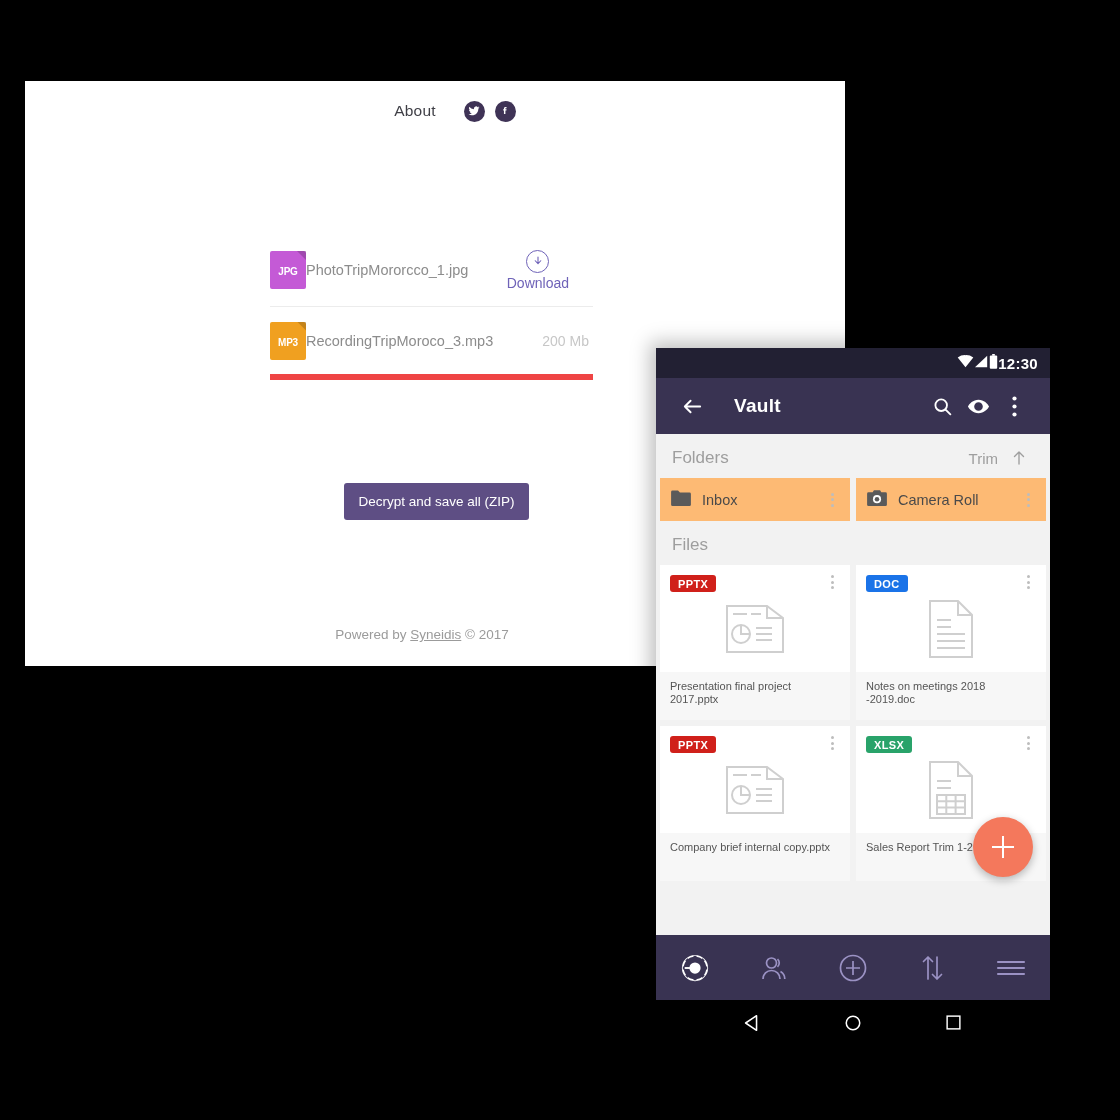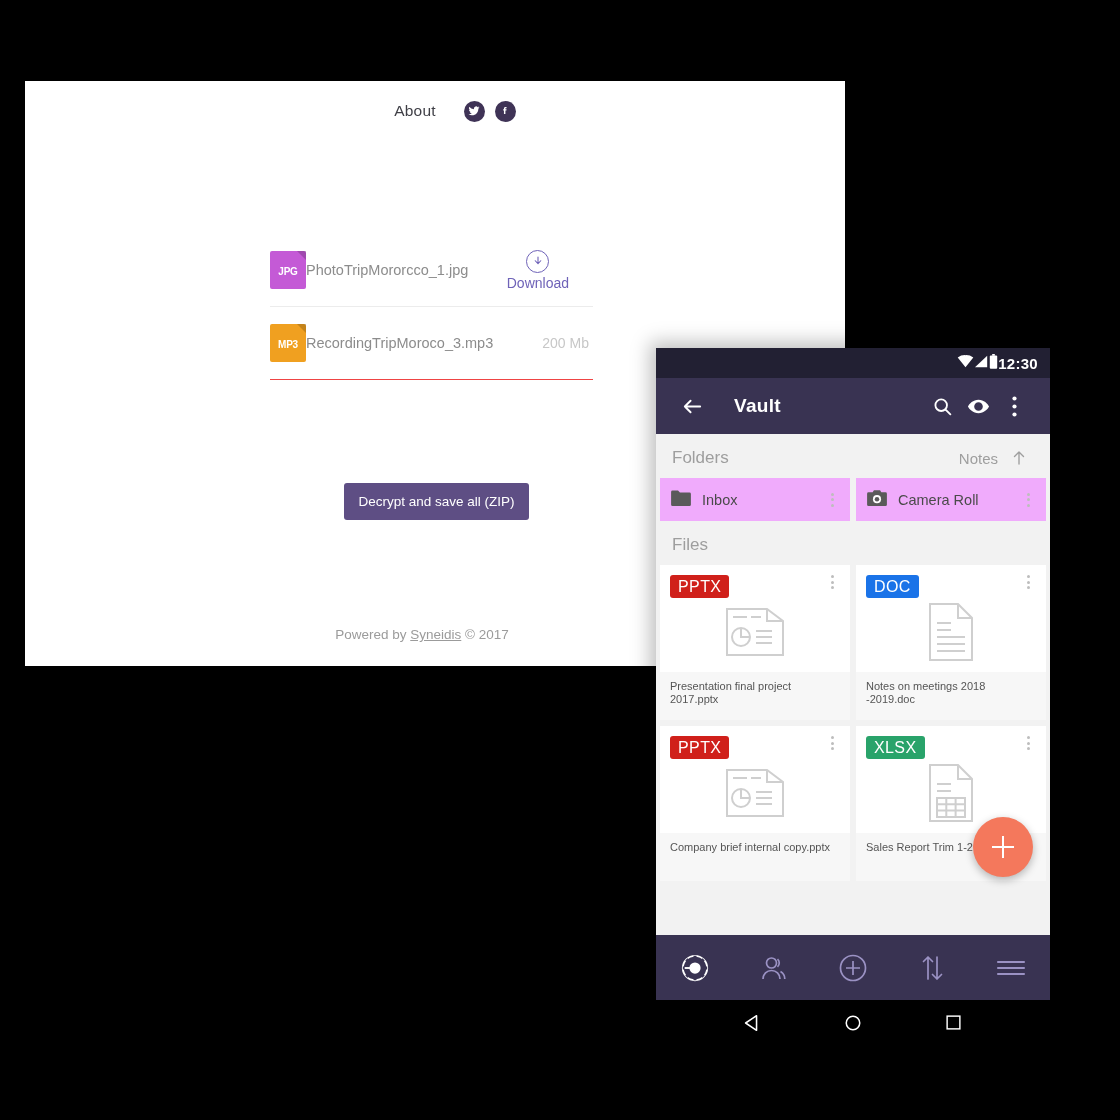--- a/index.html
+++ b/index.html
@@ -48,21 +48,21 @@
     width: 323px;
   }
   .file-row {
     position: relative;
     height: 73px;
     display: flex;
     align-items: center;
     border-bottom: 1px solid #ececec;
   }
   .file-row.first { border-top: none; }
-  .file-row:last-child { border-bottom: 1px solid #ef4444; }
+  .file-row:last-child { border-bottom: 6px solid #ef4444; }
 
   .ficon {
     position: relative;
     width: 36px; height: 38px;
     flex: 0 0 36px;
     display: flex;
     align-items: center;
     justify-content: center;
     color: #fff;
     font-size: 10px;
@@ -200,21 +200,21 @@
   }
   .sort-arrow { display:flex; align-items:center; margin-right: 6px; cursor:pointer;}
 
   .grid2 {
     display: grid;
     grid-template-columns: 1fr 1fr;
     gap: 6px;
     padding: 0 4px;
   }
   .folder-card {
-    background: #f0abfc;
+    background: #fdba74;
     height: 43px;
     display: flex;
     align-items: center;
     padding: 0 10px;
     gap: 10px;
     cursor: pointer;
   }
   .folder-name {
     font-size: 14.5px;
     color: #4a4a4a;
@@ -240,22 +240,22 @@
     height: 155px;
     cursor: pointer;
   }
   .fc-top {
     display: flex;
     align-items: flex-start;
     padding: 10px 10px 0 10px;
   }
   .badge {
     color: #fff;
-    font-size: 16px;
-    font-weight: normal;
+    font-size: 11px;
+    font-weight: bold;
     padding: 2.5px 8px;
     border-radius: 3px;
     letter-spacing: .4px;
   }
   .badge.pptx { background: #d0201a; }
   .badge.doc  { background: #1a73e8; }
   .badge.xlsx { background: #29a36a; }
   .fc-spacer { flex: 1; }
   .fc-icon {
     flex: 1;
@@ -430,21 +430,21 @@
         <svg width="5" height="21" viewBox="0 0 5 21" fill="#fff">
             <circle cx="2.5" cy="2.5" r="2.1"></circle>
             <circle cx="2.5" cy="10.5" r="2.1"></circle>
             <circle cx="2.5" cy="18.5" r="2.1"></circle>
           </svg>
       </span>
     </div>
 
     <div class="sec-header">
       <span class="sec-title">Folders</span>
-      <span class="sort-label">Notes</span>
+      <span class="sort-label">Trim</span>
       <span class="sort-arrow">
         <svg width="18" height="18" viewBox="0 0 24 24" fill="none" stroke="#9e9e9e" stroke-width="1.8" stroke-linecap="round" stroke-linejoin="round">
             <path d="M12 20V4M6 10l6-6 6 6"></path>
           </svg>
       </span>
     </div>
 
     <div class="grid2">
       <div class="folder-card">
         <span>

